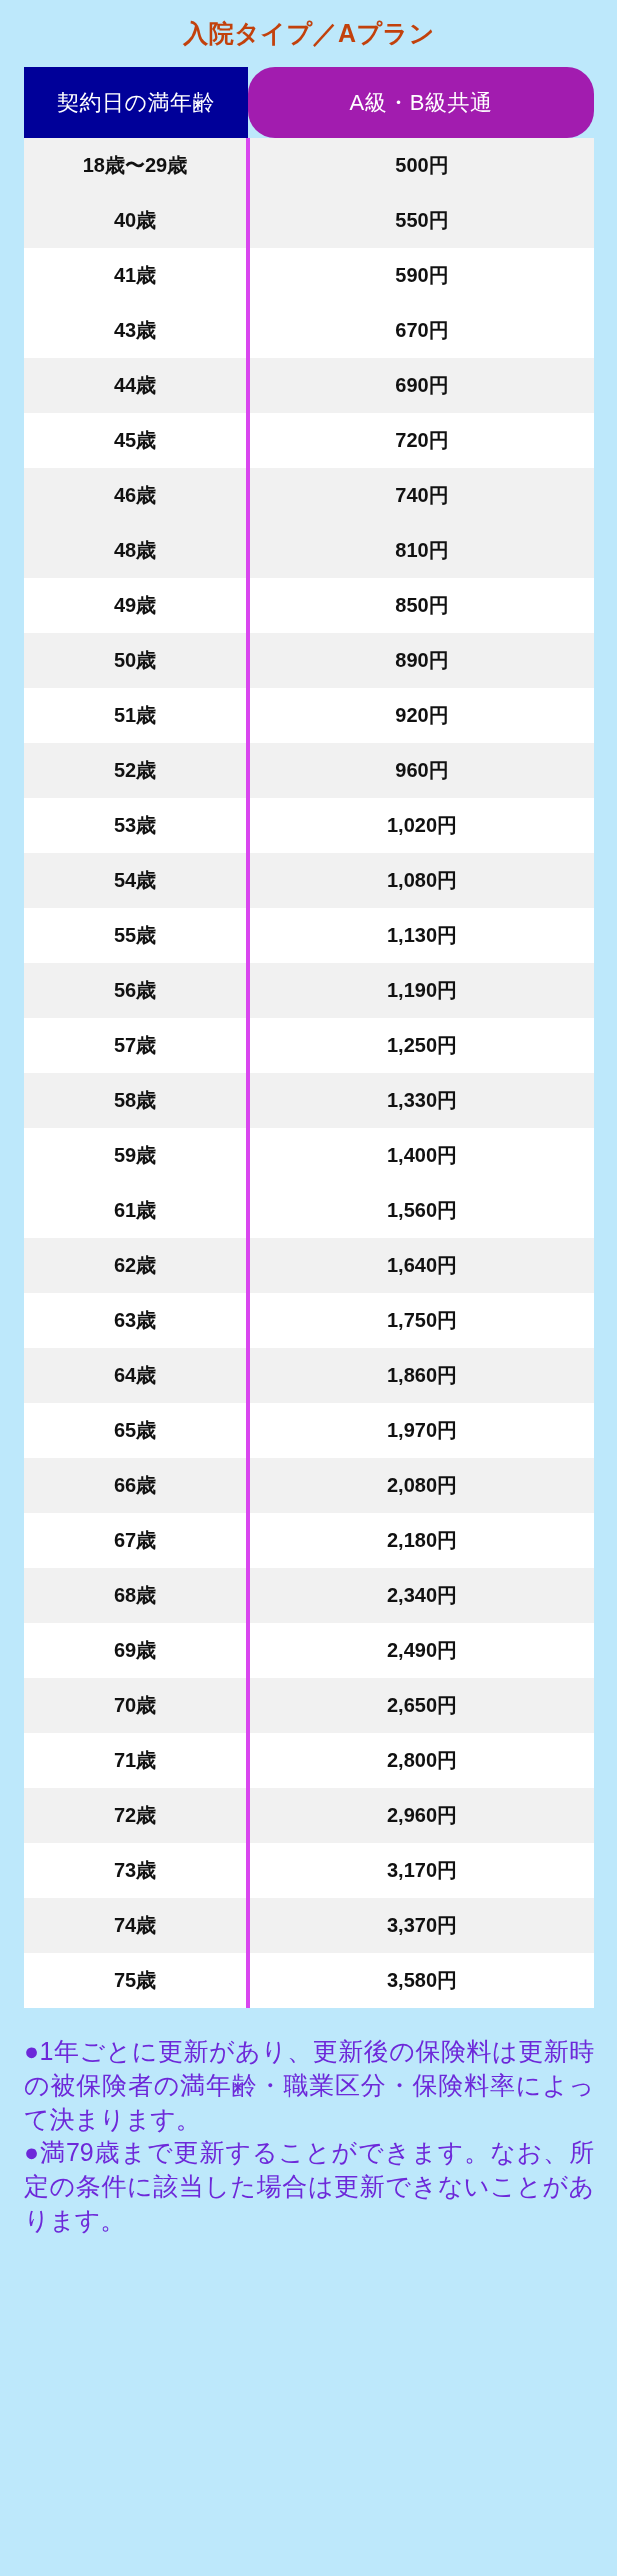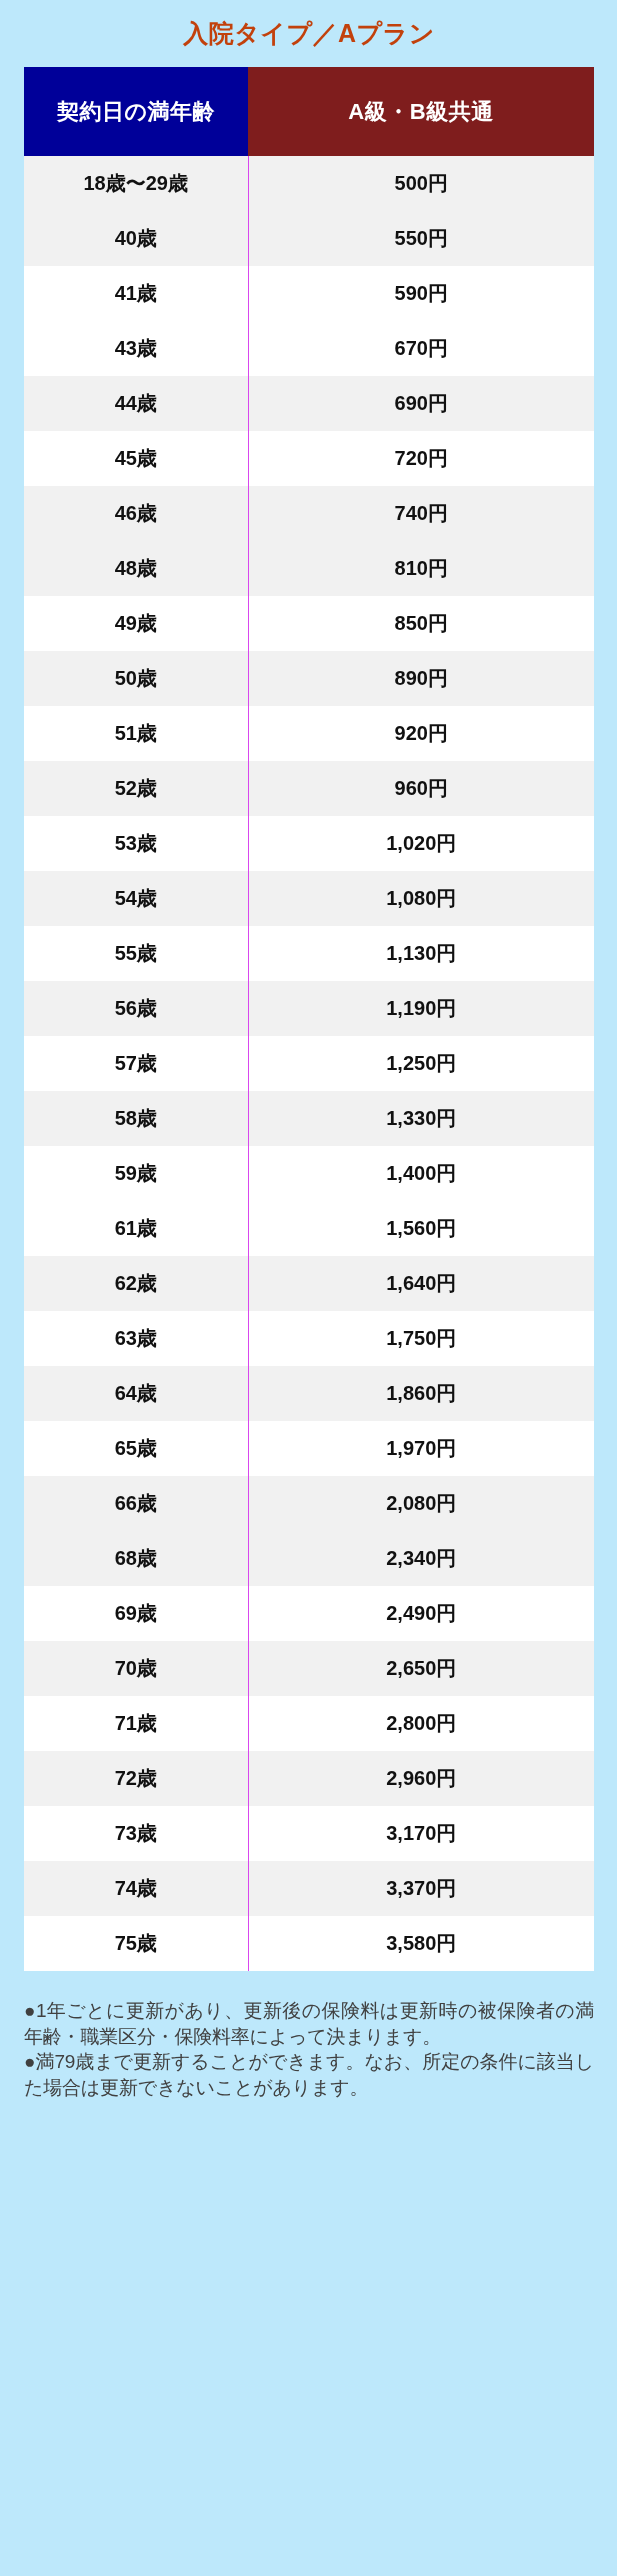--- a/index.html
+++ b/index.html
@@ -35,49 +35,49 @@
     margin: 21px auto 0 auto;
     border-collapse: collapse;
     table-layout: fixed;
   }
   .rate-table col.c-age { width: 224px; }
   .rate-table col.c-price { width: 346px; }
   .rate-table thead th {
     height: 57px;
     color: #ffffff;
     font-size: 22px;
-    font-weight: bold;
+    font-weight: normal;
     text-align: center;
     vertical-align: middle;
     letter-spacing: 0.5px;
-    padding: 16px;
+    padding: 7px;
     white-space: nowrap;
   }
   .rate-table thead th.th-age { background: #000099; }
-  .rate-table thead th.th-price { background: #7f1d1d; }
+  .rate-table thead th.th-price { background: #a21caf; border-radius: 27px; }
   .rate-table tbody td {
     height: 55px;
     font-size: 20px;
     font-weight: bold;
     color: #111111;
     text-align: center;
     vertical-align: middle;
     padding: 0;
     background: #ffffff;
     white-space: nowrap;
   }
   .rate-table tbody tr.odd td { background: #f1f1f1; }
   .rate-table tbody td.td-age {
-    border-right: 1px solid #d946ef;
+    border-right: 4px solid #d946ef;
   }
   .notes {
     width: 570px;
     margin: 27px auto 8px auto;
-    color: #404040;
-    font-size: 19px;
+    color: #6d28d9;
+    font-size: 25px;
     line-height: 1.35;
     letter-spacing: -0.2px;
   }
   .notes p {
     margin: 0;
     padding: 0;
     text-align: justify;
     text-justify: inter-character;
   }
 </style>
@@ -193,20 +193,24 @@
           <td class="td-price">1,860円</td>
         </tr>
         <tr class="even">
           <td class="td-age">65歳</td>
           <td class="td-price">1,970円</td>
         </tr>
         <tr class="odd">
           <td class="td-age">66歳</td>
           <td class="td-price">2,080円</td>
         </tr>
+        <tr class="even">
+          <td class="td-age">67歳</td>
+          <td class="td-price">2,180円</td>
+        </tr>
         <tr class="odd">
           <td class="td-age">68歳</td>
           <td class="td-price">2,340円</td>
         </tr>
         <tr class="even">
           <td class="td-age">69歳</td>
           <td class="td-price">2,490円</td>
         </tr>
         <tr class="odd">
           <td class="td-age">70歳</td>

